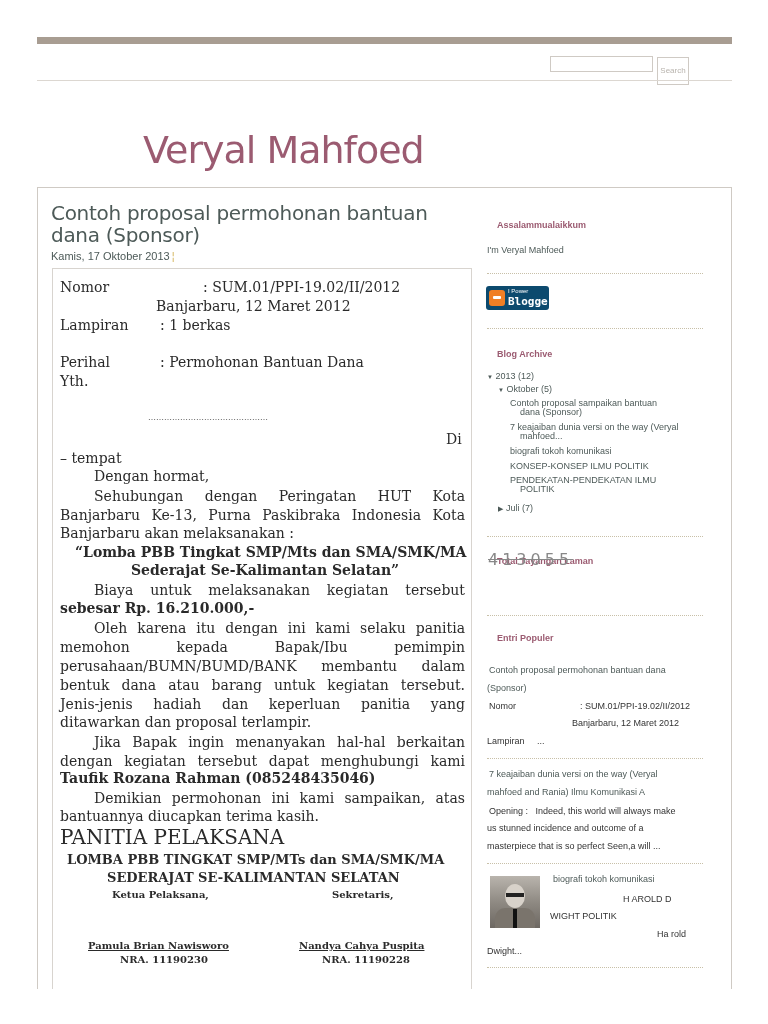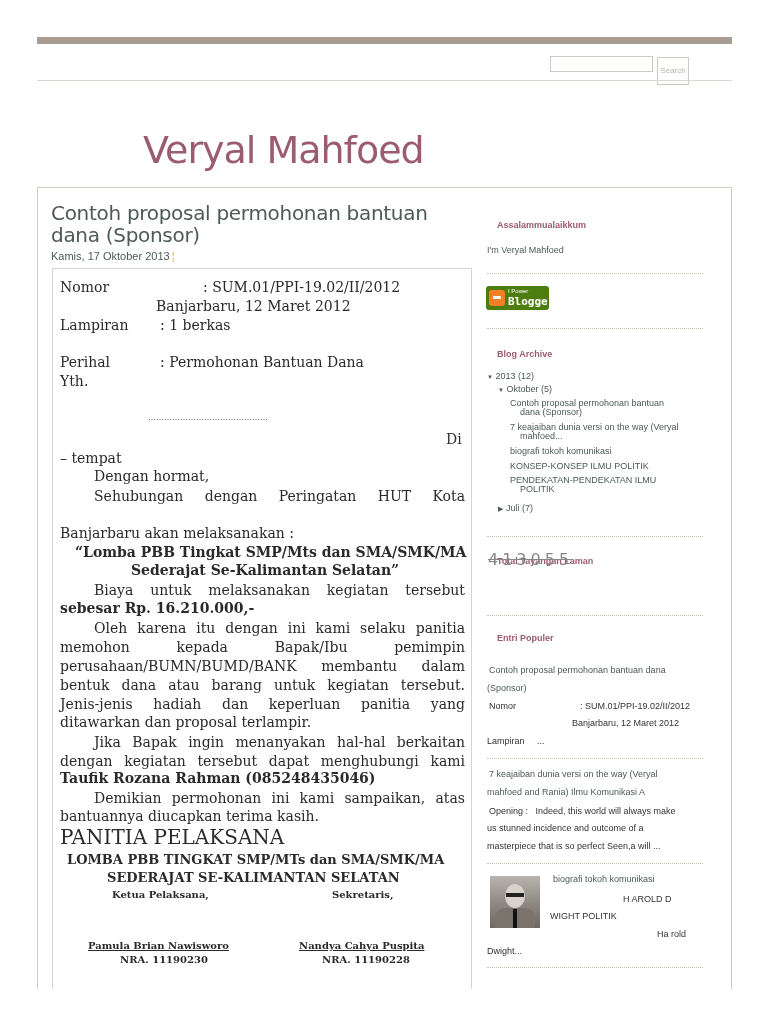--- a/index.html
+++ b/index.html
@@ -14,21 +14,21 @@
   .post-date { position:absolute; left:51px; top:250px; font-size:11px; color:#4d5a58; }
   .post-date .sep { color:#d4b45c; margin-left:2px; }
   .doc { position:absolute; left:52px; top:268px; width:420px; height:721px; border:1px solid #d8d4cf; border-bottom:none; box-sizing:border-box; }
   .doc .t { position:absolute; font-family:"DejaVu Serif", serif; font-size:14px; color:#2a2a2a; white-space:nowrap; }
   .doc .b { font-weight:bold; }
   .just { position:absolute; left:7px; width:405px; font-family:"DejaVu Serif", serif; font-size:14px; color:#2a2a2a; line-height:19px; text-align:justify; text-align-last:justify; }
   .side { position:absolute; left:487px; }
   .wtitle { font-size:9px; color:#9b5b71; font-weight:bold; }
   .stext { font-size:9px; color:#4d5a58; }
   .dots { position:absolute; left:487px; width:216px; height:0; border-top:1px dotted #c8c0a8; }
-  .blogger { position:absolute; left:486px; top:286px; width:63px; height:24px; background:#4d7c0f; border-radius:3px; }
+  .blogger { position:absolute; left:486px; top:286px; width:63px; height:24px; background:#0c4a6e; border-radius:3px; }
   .blogger .b-ico { position:absolute; left:3px; top:4px; width:16px; height:16px; background:#f07f25; border-radius:3px; }
   .blogger .b-ico::after { content:""; position:absolute; left:4px; top:6px; width:8px; height:3px; background:#fff; border-radius:1px; }
   .blogger .p { position:absolute; left:22px; top:2px; font-size:6px; color:#fff; }
   .blogger .bl { position:absolute; left:22px; top:9px; font-size:11px; color:#fff; font-weight:bold; font-family:"DejaVu Sans Mono", monospace; }
   .arc { position:absolute; font-size:9px; color:#4d5a58; white-space:nowrap; line-height:10px; }
   .counter { position:absolute; left:488px; top:550px; font-size:16px; color:#888; letter-spacing:4px; text-decoration:line-through; font-family:"DejaVu Sans", sans-serif; }
   .photo { position:absolute; left:490px; top:876px; width:50px; height:52px; background:linear-gradient(180deg,#b9b4ad 0%, #8f8a83 50%, #6d6862 100%); }
   .photo .head { position:absolute; left:15px; top:8px; width:20px; height:24px; background:#d8d2ca; border-radius:50%; }
   .photo .glass { position:absolute; left:16px; top:17px; width:18px; height:4px; background:#222; }
   .photo .body { position:absolute; left:5px; top:32px; width:40px; height:20px; background:#7a746c; border-radius:10px 10px 0 0; }
@@ -57,20 +57,21 @@
   <div class="t" style="left:107px;top:48px;">: 1 berkas</div>
   <div class="t" style="left:7px;top:85px;">Perihal</div>
   <div class="t" style="left:107px;top:85px;">: Permohonan Bantuan Dana</div>
   <div class="t" style="left:7px;top:104px;">Yth.</div>
   <div class="t" style="left:95px;top:144px;font-size:8px;">………………………………………</div>
   <div class="t" style="left:393px;top:162px;">Di</div>
   <div class="t" style="left:7px;top:181px;">– tempat</div>
   <div class="t" style="left:41px;top:199px;">Dengan hormat,</div>
 
   <div class="just" style="top:218px;text-indent:34px;">Sehubungan dengan Peringatan HUT Kota</div>
+  <div class="just" style="top:237px;">Banjarbaru Ke-13, Purna Paskibraka Indonesia Kota</div>
   <div class="t" style="left:7px;top:256px;">Banjarbaru akan melaksanakan :</div>
 
   <div class="t b" style="left:22px;top:275px;">“Lomba PBB Tingkat SMP/Mts dan SMA/SMK/MA</div>
   <div class="t b" style="left:78px;top:293px;">Sederajat Se-Kalimantan Selatan”</div>
 
   <div class="just" style="top:312px;text-indent:34px;">Biaya untuk melaksanakan kegiatan tersebut</div>
   <div class="t b" style="left:7px;top:331px;">sebesar Rp. 16.210.000,-</div>
 
   <div class="just" style="top:350px;text-indent:34px;">Oleh karena itu dengan ini kami selaku panitia</div>
   <div class="just" style="top:369px;">memohon kepada Bapak/Ibu pemimpin</div>
@@ -104,21 +105,21 @@
 <div class="blogger">
   <div class="b-ico"></div>
   <div class="p">I Power</div>
   <div class="bl">Blogger</div>
 </div>
 <div class="dots" style="top:328px;"></div>
 
 <div class="side wtitle" style="left:497px;top:349px;">Blog Archive</div>
 <div class="arc" style="left:487px;top:371px;"><span style="font-size:6px;">▼</span> <span>2013 (12)</span></div>
 <div class="arc" style="left:498px;top:384px;"><span style="font-size:6px;">▼</span> <span>Oktober (5)</span></div>
-<div class="arc" style="left:510px;top:398px;">Contoh proposal permohonan bantuan</div>
+<div class="arc" style="left:510px;top:398px;">Contoh proposal sampaikan bantuan</div>
 <div class="arc" style="left:520px;top:407px;">dana (Sponsor)</div>
 <div class="arc" style="left:510px;top:422px;">7 keajaiban dunia versi on the way (Veryal</div>
 <div class="arc" style="left:520px;top:431px;">mahfoed...</div>
 <div class="arc" style="left:510px;top:446px;">biografi tokoh komunikasi</div>
 <div class="arc" style="left:510px;top:461px;">KONSEP-KONSEP ILMU POLITIK</div>
 <div class="arc" style="left:510px;top:475px;">PENDEKATAN-PENDEKATAN ILMU</div>
 <div class="arc" style="left:520px;top:484px;">POLITIK</div>
 <div class="arc" style="left:498px;top:503px;"><span style="font-size:7px;">▶</span> <span>Juli (7)</span></div>
 <div class="dots" style="top:536px;"></div>
 

